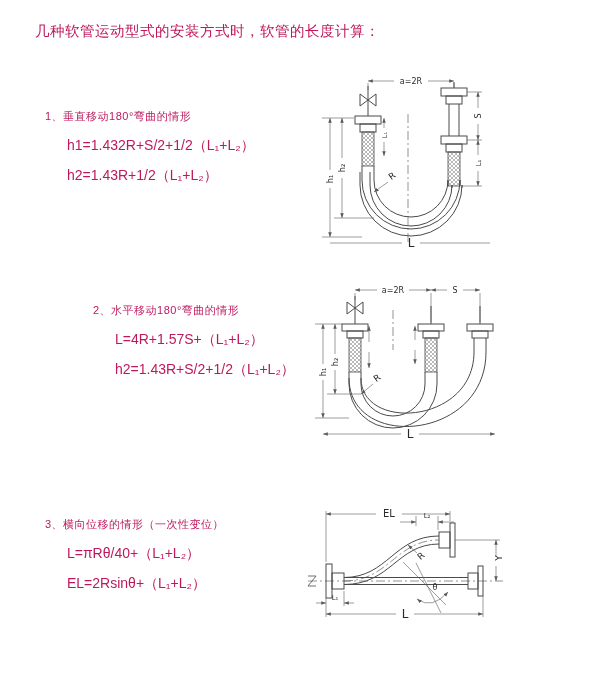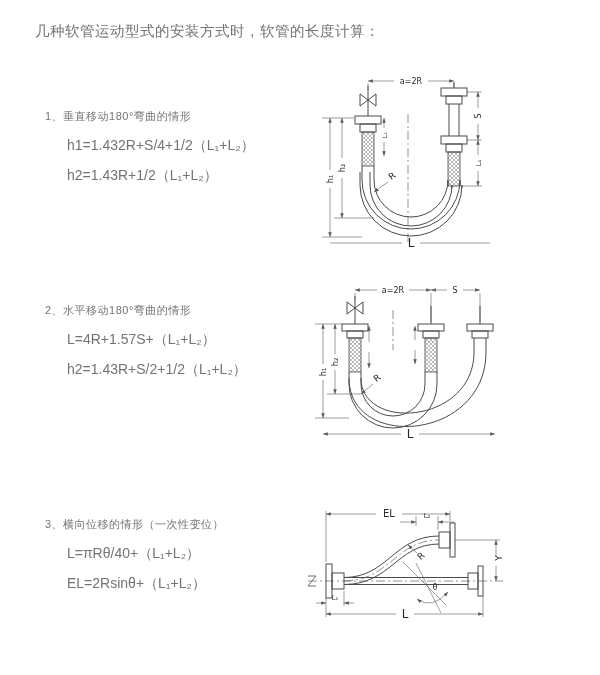--- a/index.html
+++ b/index.html
@@ -1,41 +1,41 @@
 <!DOCTYPE html>
 <html><head>
 <meta charset="utf-8">
 <style>
   html,body{margin:0;padding:0;}
   .page{position:relative;width:544px;height:675px;background:#ffffff;overflow:hidden;
-        font-family:"Liberation Sans","DejaVu Sans",sans-serif;color:#737373;}
+        font-family:"Liberation Sans","DejaVu Sans",sans-serif;color:#be185d;}
   .doc-title{position:absolute;left:35px;top:22px;font-size:14.5px;letter-spacing:.5px;}
   .sec{position:absolute;left:45px;width:270px;}
   .sec-heading{font-size:11px;line-height:20px;letter-spacing:.5px;}
   .formulas{margin-top:4px;}
   .formula{font-size:14px;line-height:30px;padding-left:22px;white-space:nowrap;}
-  #sec1{top:106px;} #sec2{top:300px;} #sec3{top:514px;}
+  #sec1{top:106px;} #sec2{top:300px;margin-left:48px;} #sec3{top:514px;}
   svg.diag{position:absolute;}
   svg text{font-family:"DejaVu Sans",sans-serif;fill:#2a2a2a;}
   .obj{stroke:#4a4a4a;fill:none;stroke-width:1;}
   .thin{stroke:#5a5a5a;fill:none;stroke-width:.6;}
   .dash{stroke-dasharray:9 3 2 3;}
   .braid{fill:url(#braidp);stroke:#4a4a4a;stroke-width:.8;}
 </style>
 </head>
 <body>
 
 <div class="page">
 
   <div class="doc-title">几种软管运动型式的安装方式时，软管的长度计算：</div>
 
   <section class="sec" id="sec1">
     <div class="sec-heading">1、垂直移动180°弯曲的情形</div>
     <div class="formulas">
-      <div class="formula">h1=1.432R+S/4+1/2（L₁+L₂）</div>
+      <div class="formula">h1=1.432R+S/2+1/2（L₁+L₂）</div>
       <div class="formula">h2=1.43R+1/2（L₁+L₂）</div>
     </div>
   </section>
 
   <section class="sec" id="sec2">
     <div class="sec-heading">2、水平移动180°弯曲的情形</div>
     <div class="formulas">
       <div class="formula">L=4R+1.57S+（L₁+L₂）</div>
       <div class="formula">h2=1.43R+S/2+1/2（L₁+L₂）</div>
     </div>

